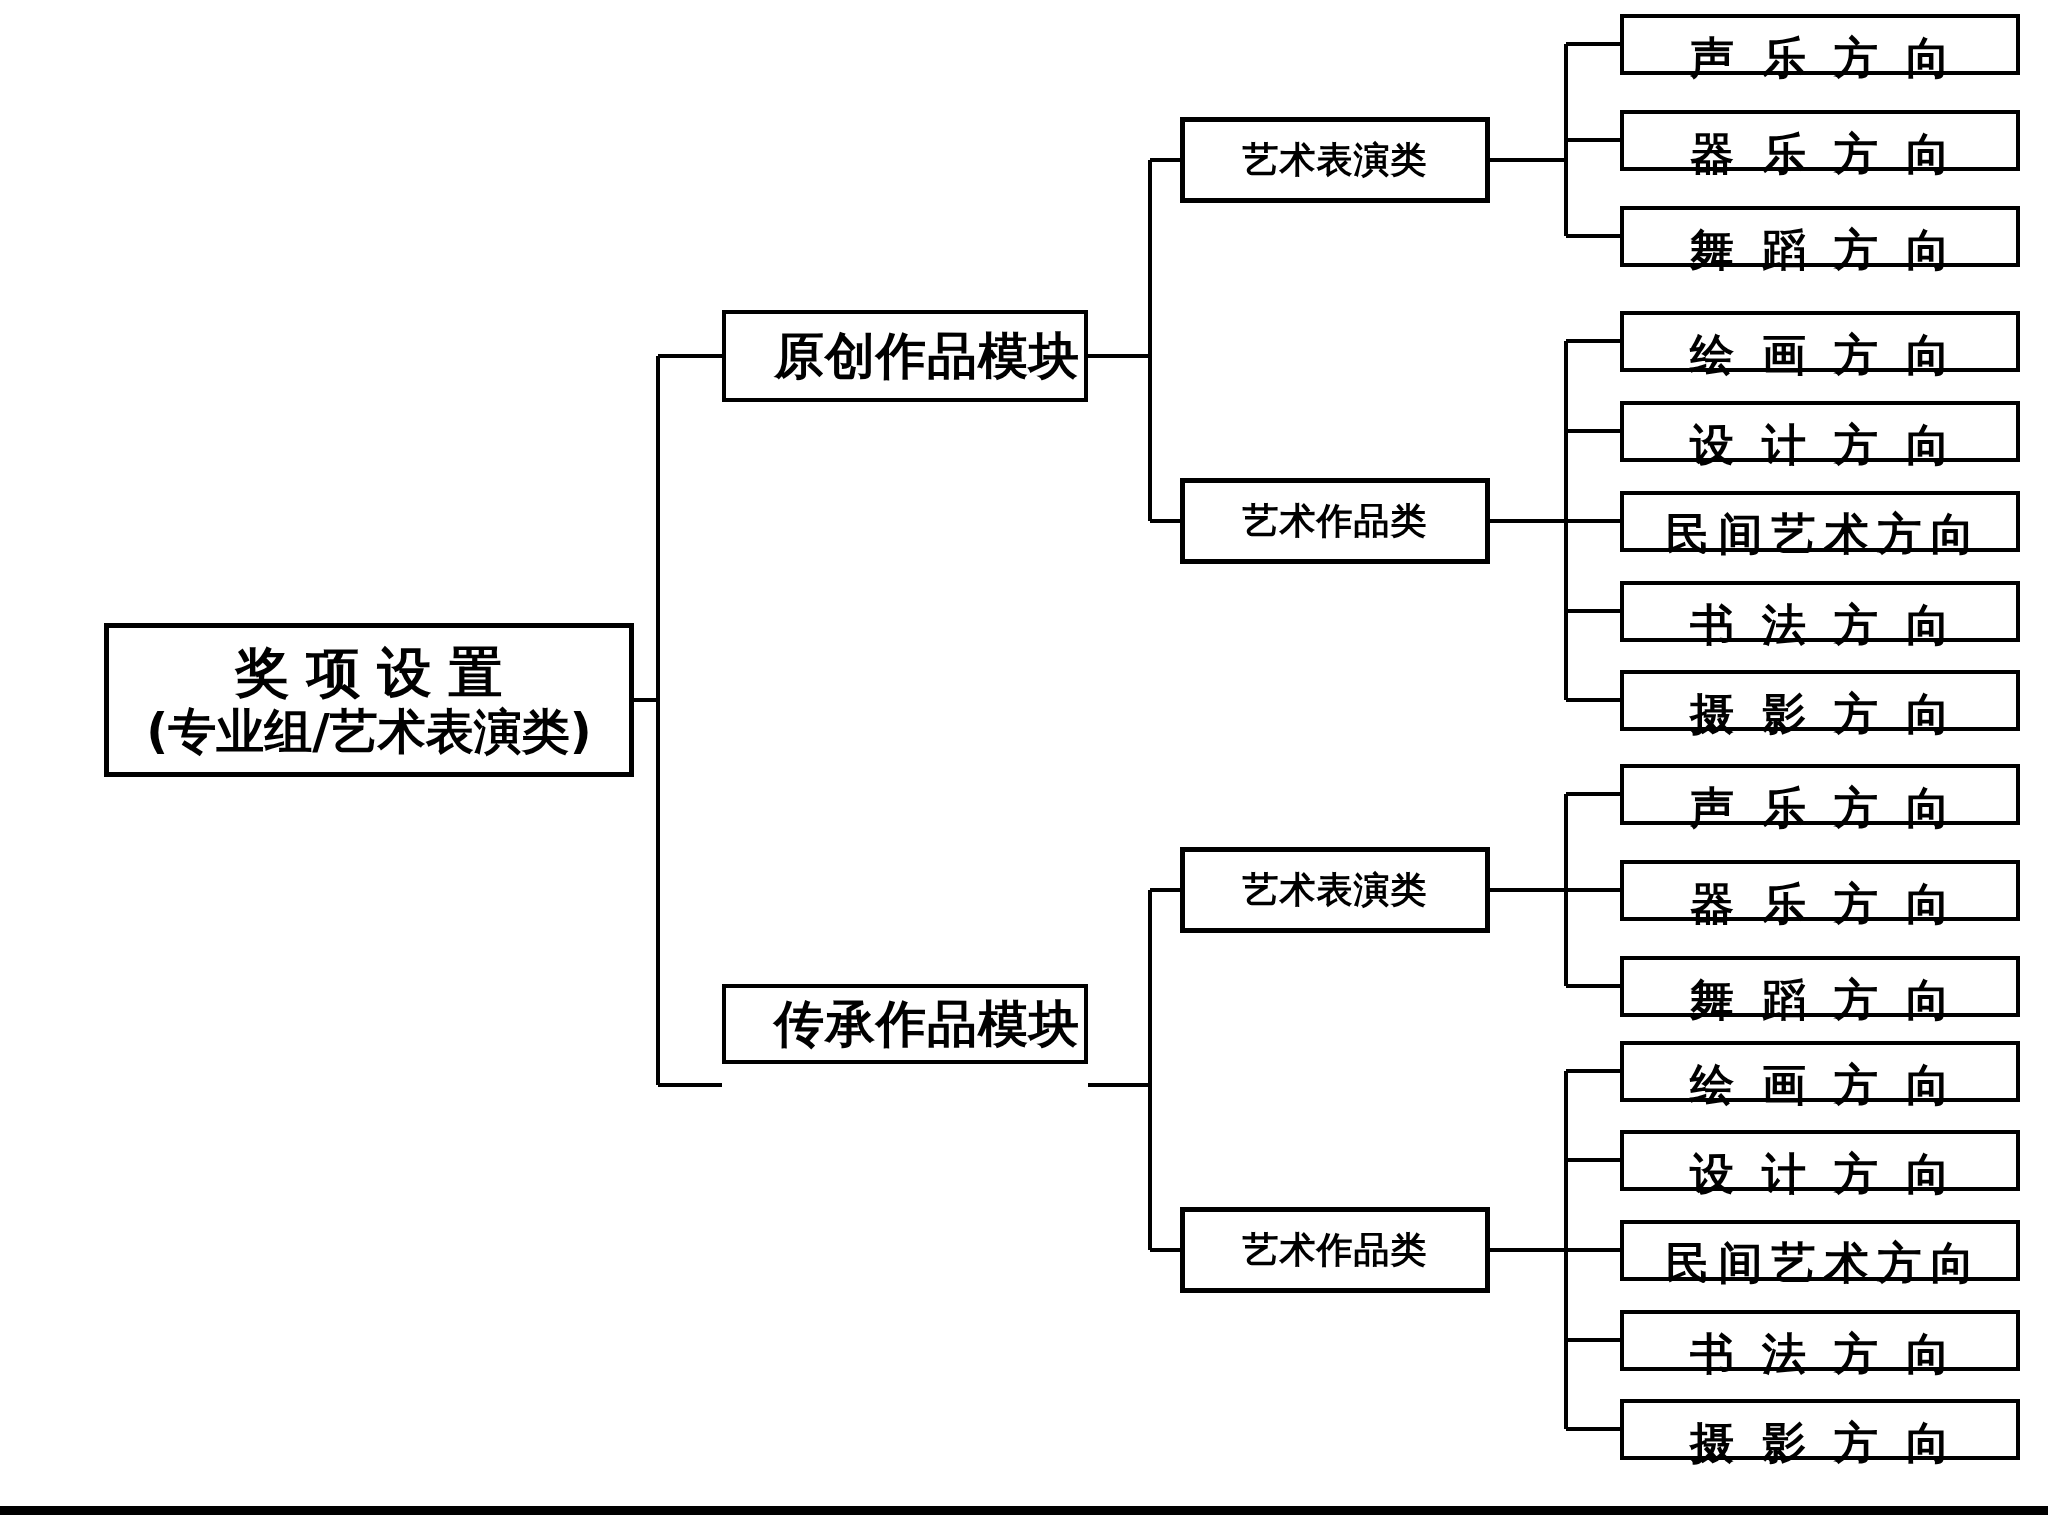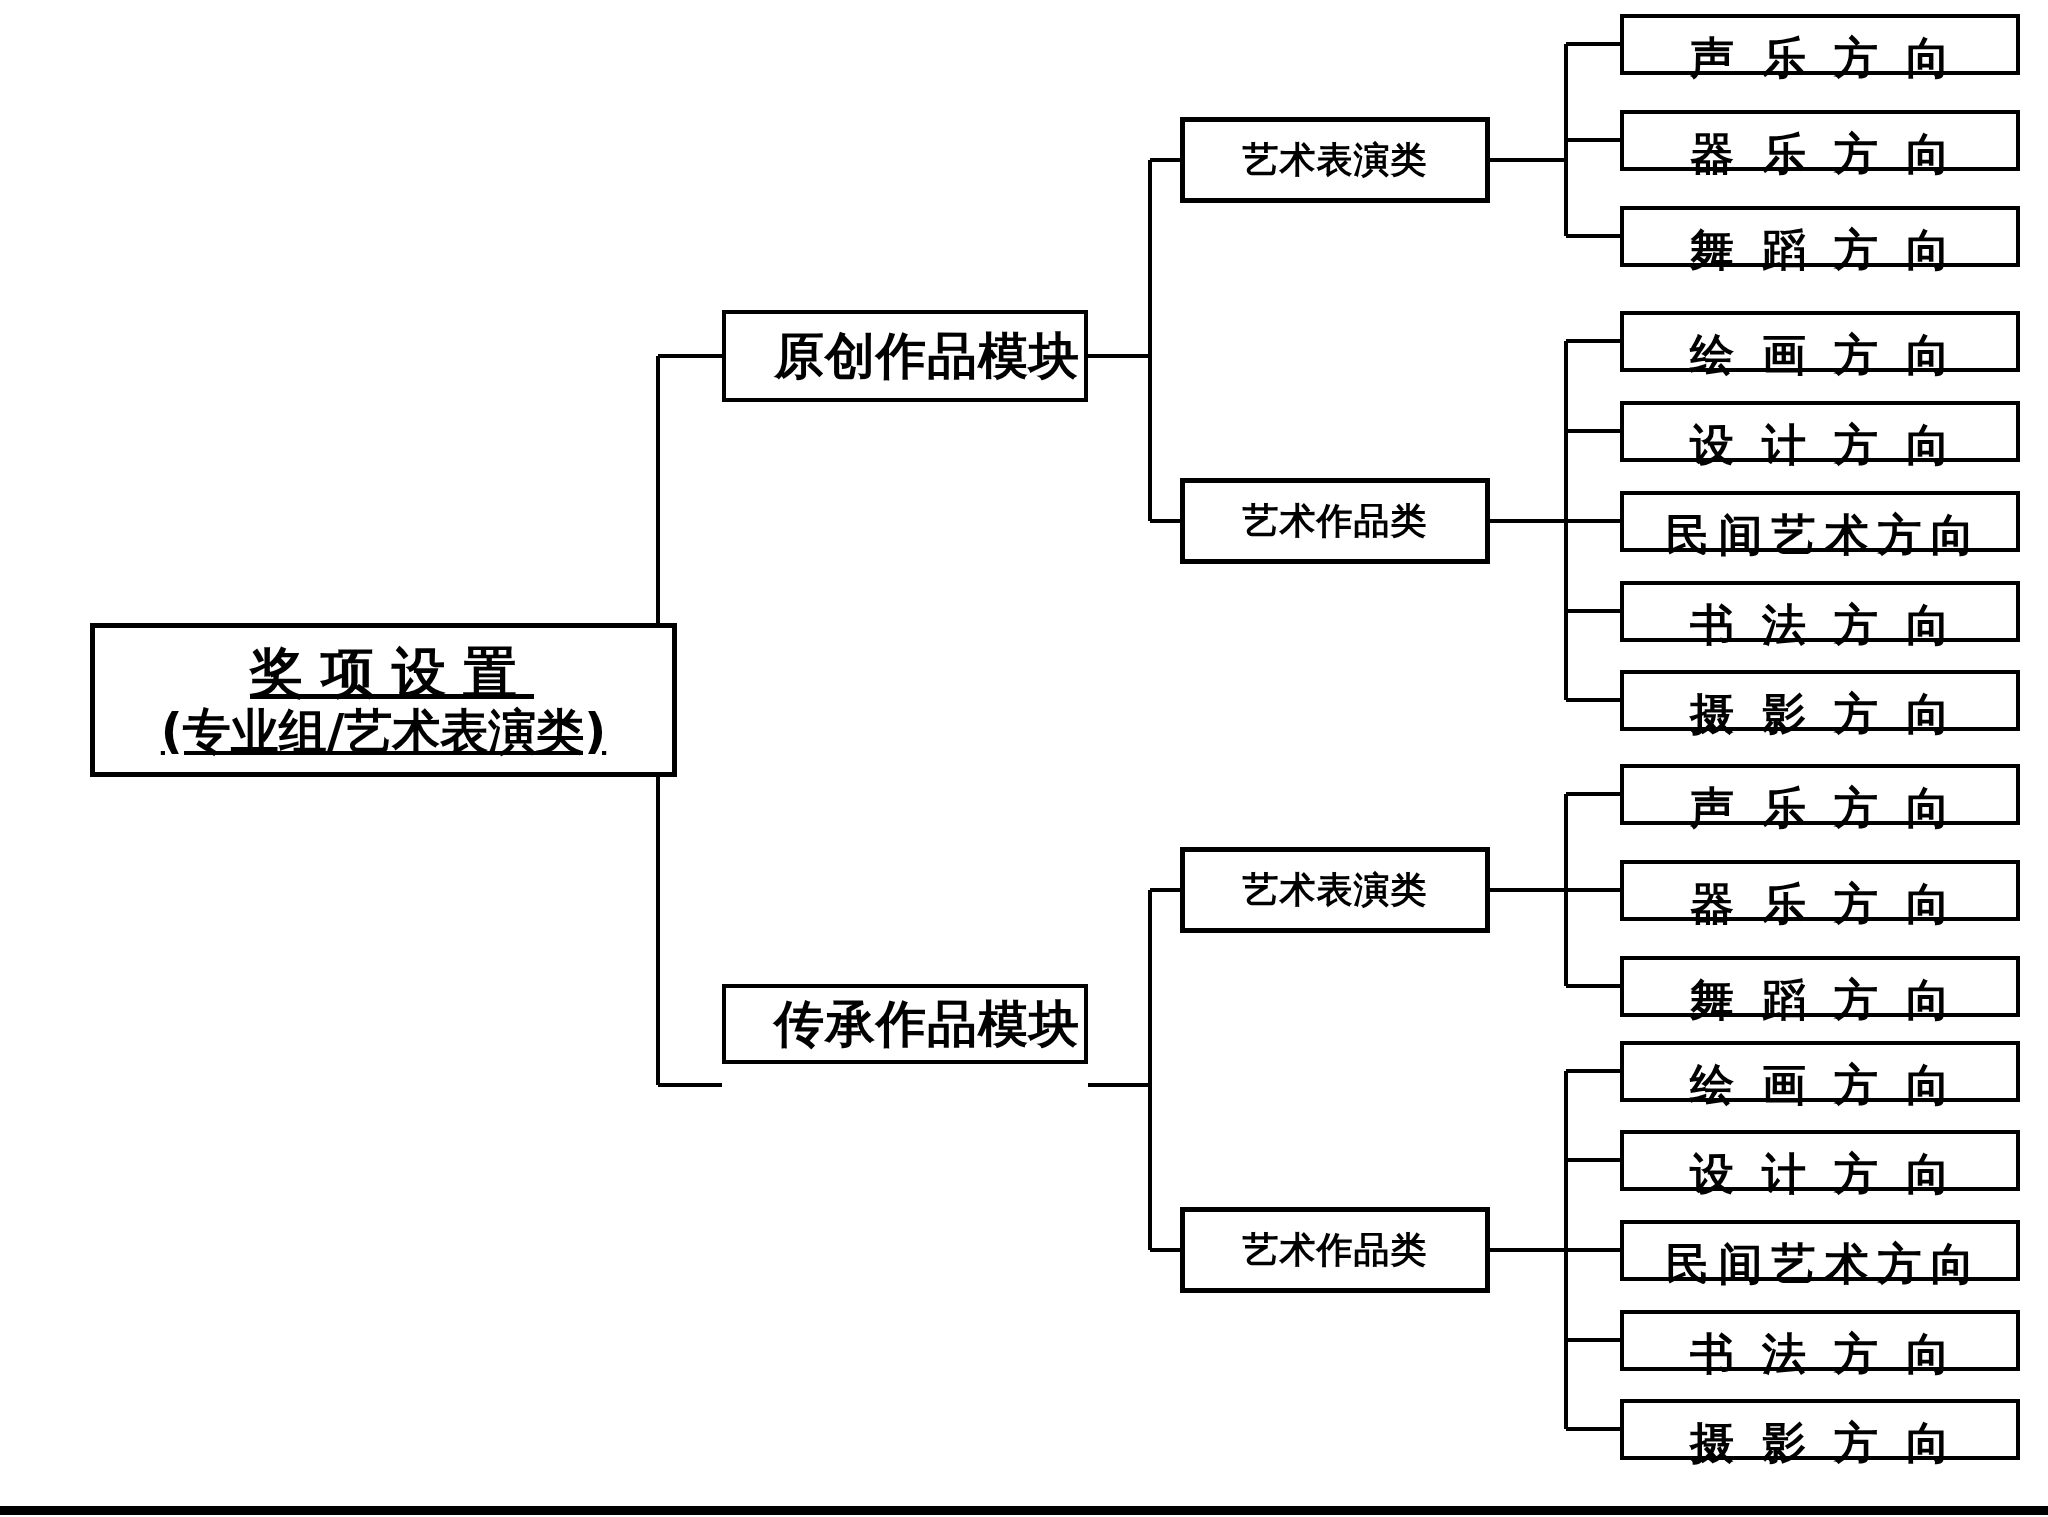--- a/index.html
+++ b/index.html
@@ -65,20 +65,21 @@
     border-width:4px;
   }
   .leaf .txt{
     letter-spacing:28px;
     text-indent:28px;
     margin-top:26px;
   }
   .leaf.wide .txt{
     letter-spacing:9px;
     text-indent:9px;
+    font-family:Liberation Serif, serif;
   }
   #bottom-rule{
     position:absolute;
     left:0;
     top:1506px;
     width:2048px;
     height:9px;
     background:#000000;
     z-index:2;
   }
@@ -129,21 +130,21 @@
       <path d="M1490,1250 H1566"></path>
       <path d="M1566,1071 V1429"></path>
       <path d="M1566,1071 H1620"></path>
       <path d="M1566,1160 H1620"></path>
       <path d="M1566,1250 H1620"></path>
       <path d="M1566,1340 H1620"></path>
       <path d="M1566,1429 H1620"></path>
     </g>
   </svg>
 
-  <div class="node root" style="left:90px;top:623px;width:587px;height:154px;text-decoration:underline;">
+  <div class="node root" style="left:104px;top:623px;width:530px;height:154px;">
     <span class="line1">奖项设置</span>
     <span class="line2">(专业组/艺术表演类)</span>
   </div>
 
   <div class="node module" style="left:722px;top:310px;width:366px;height:92px;">
     <span>原创作品模块</span>
   </div>
   <div class="node module" style="left:722px;top:984px;width:366px;height:80px;">
     <span>传承作品模块</span>
   </div>

